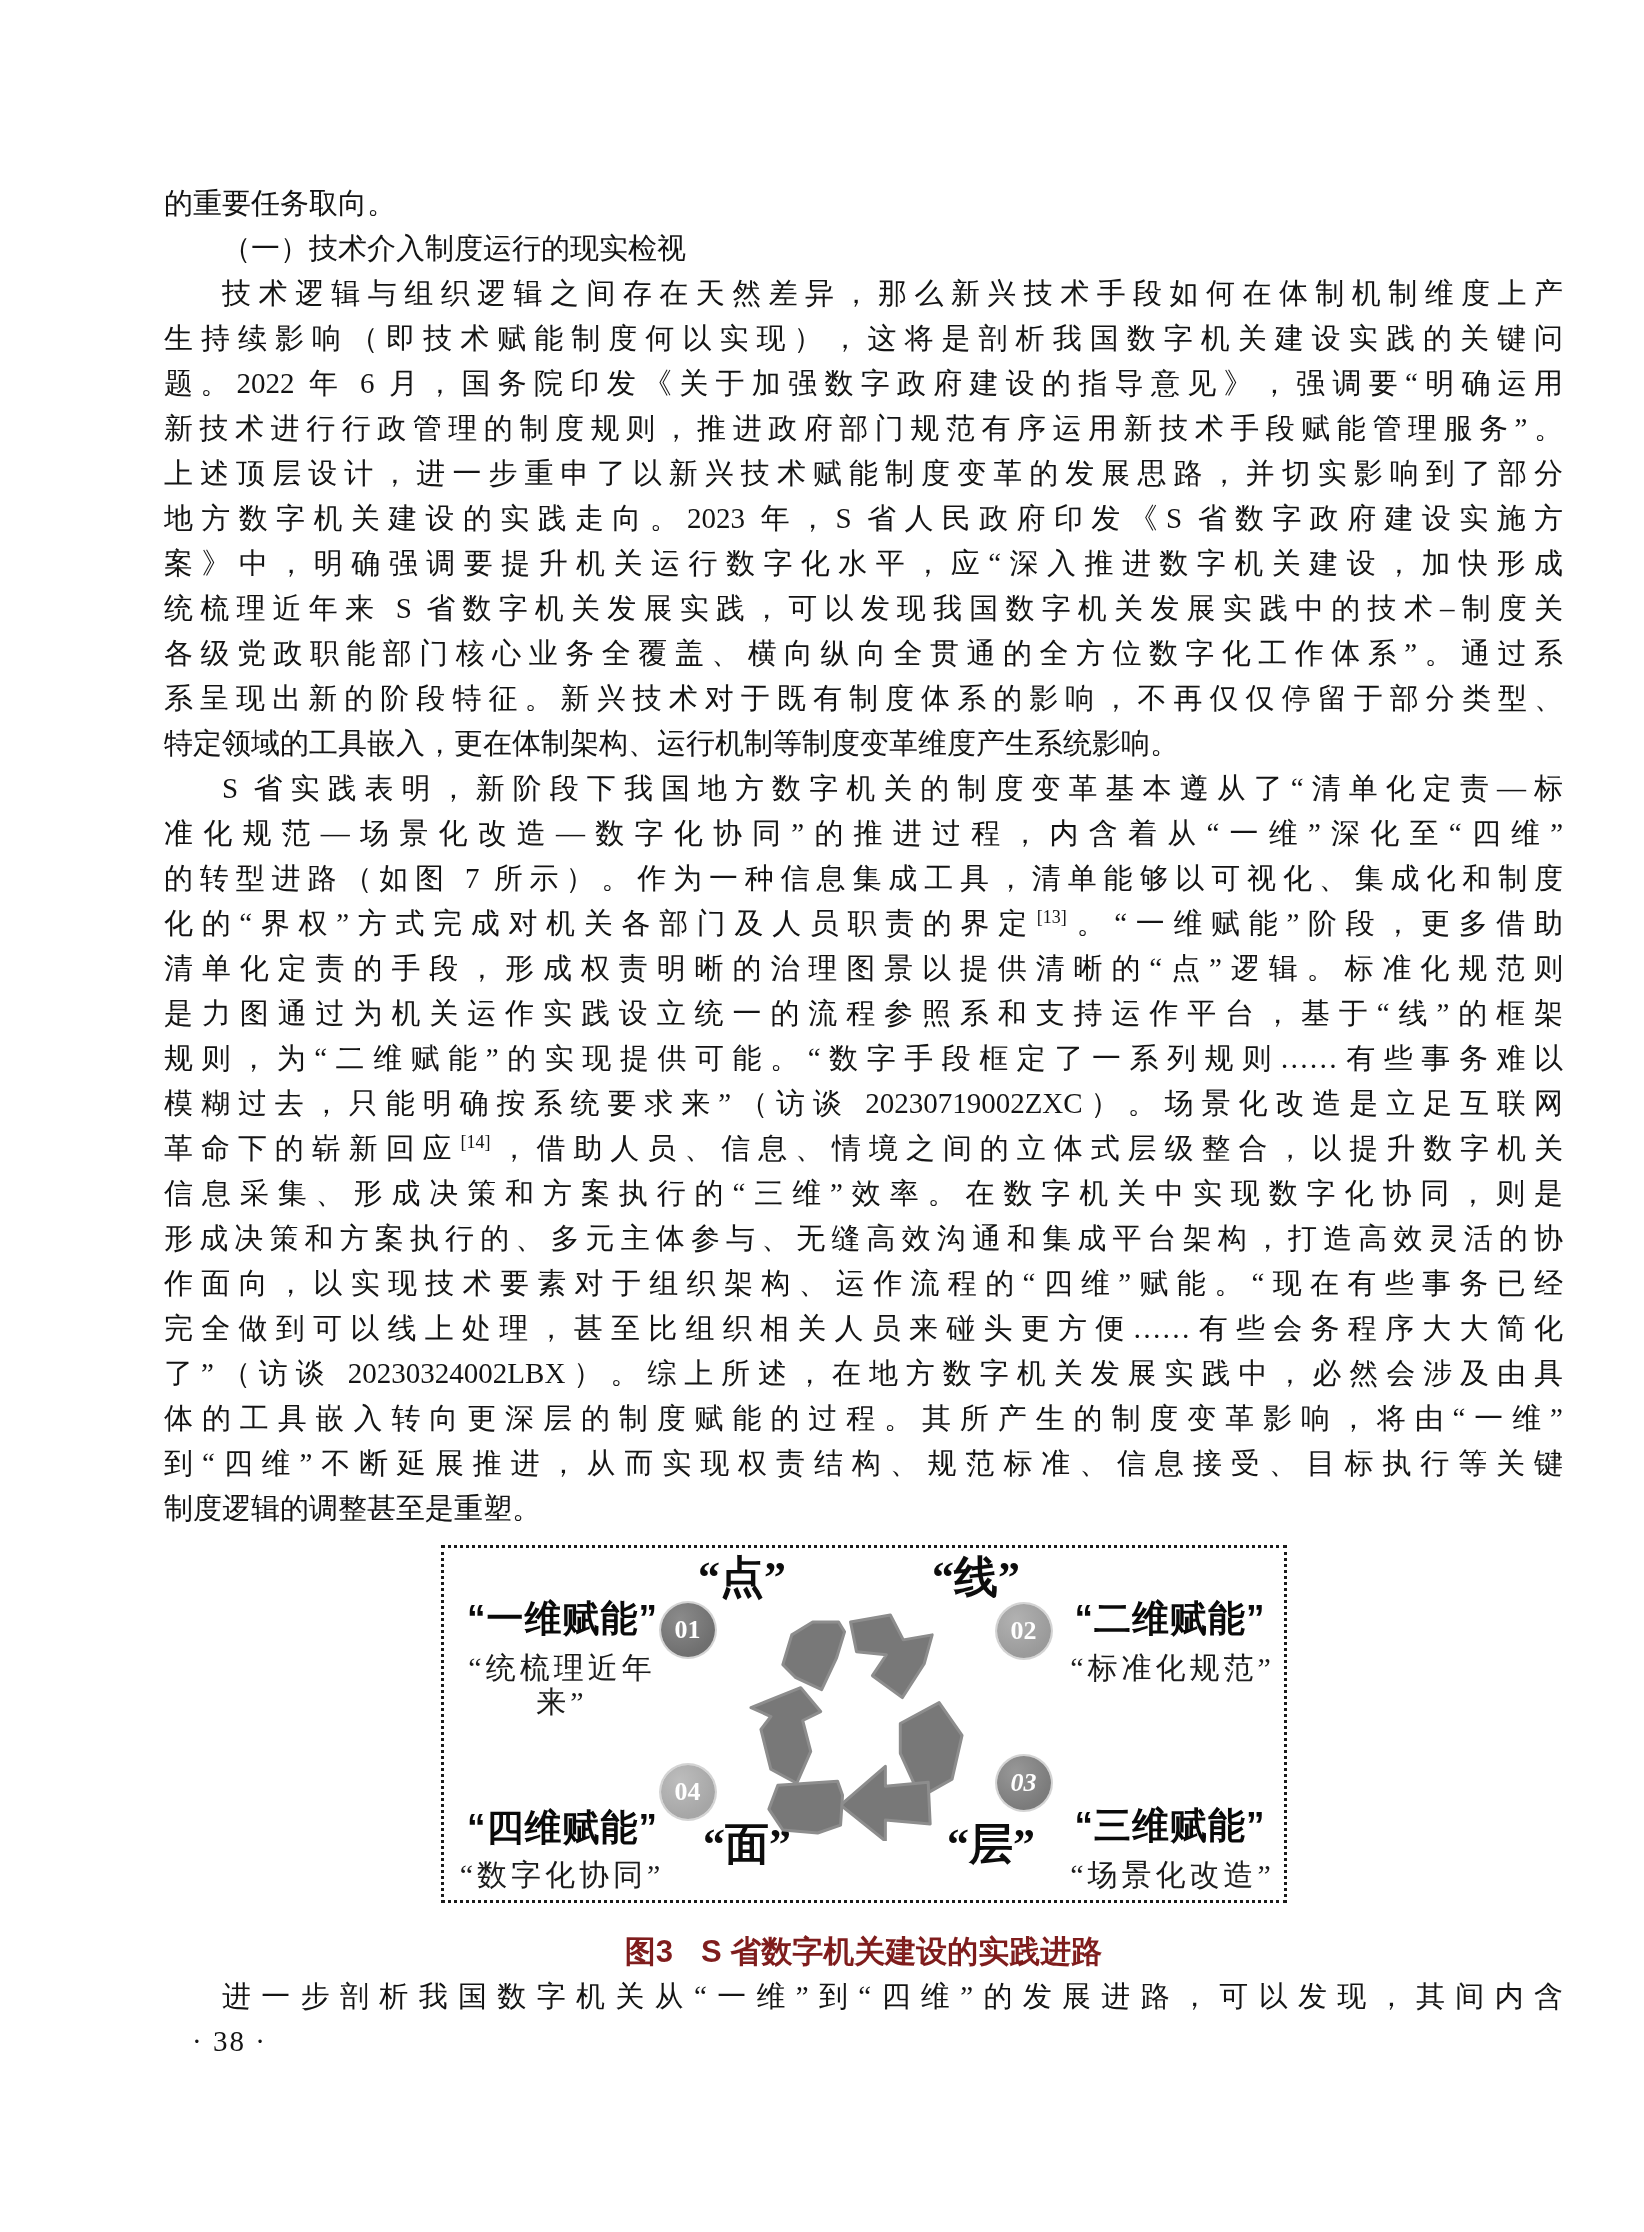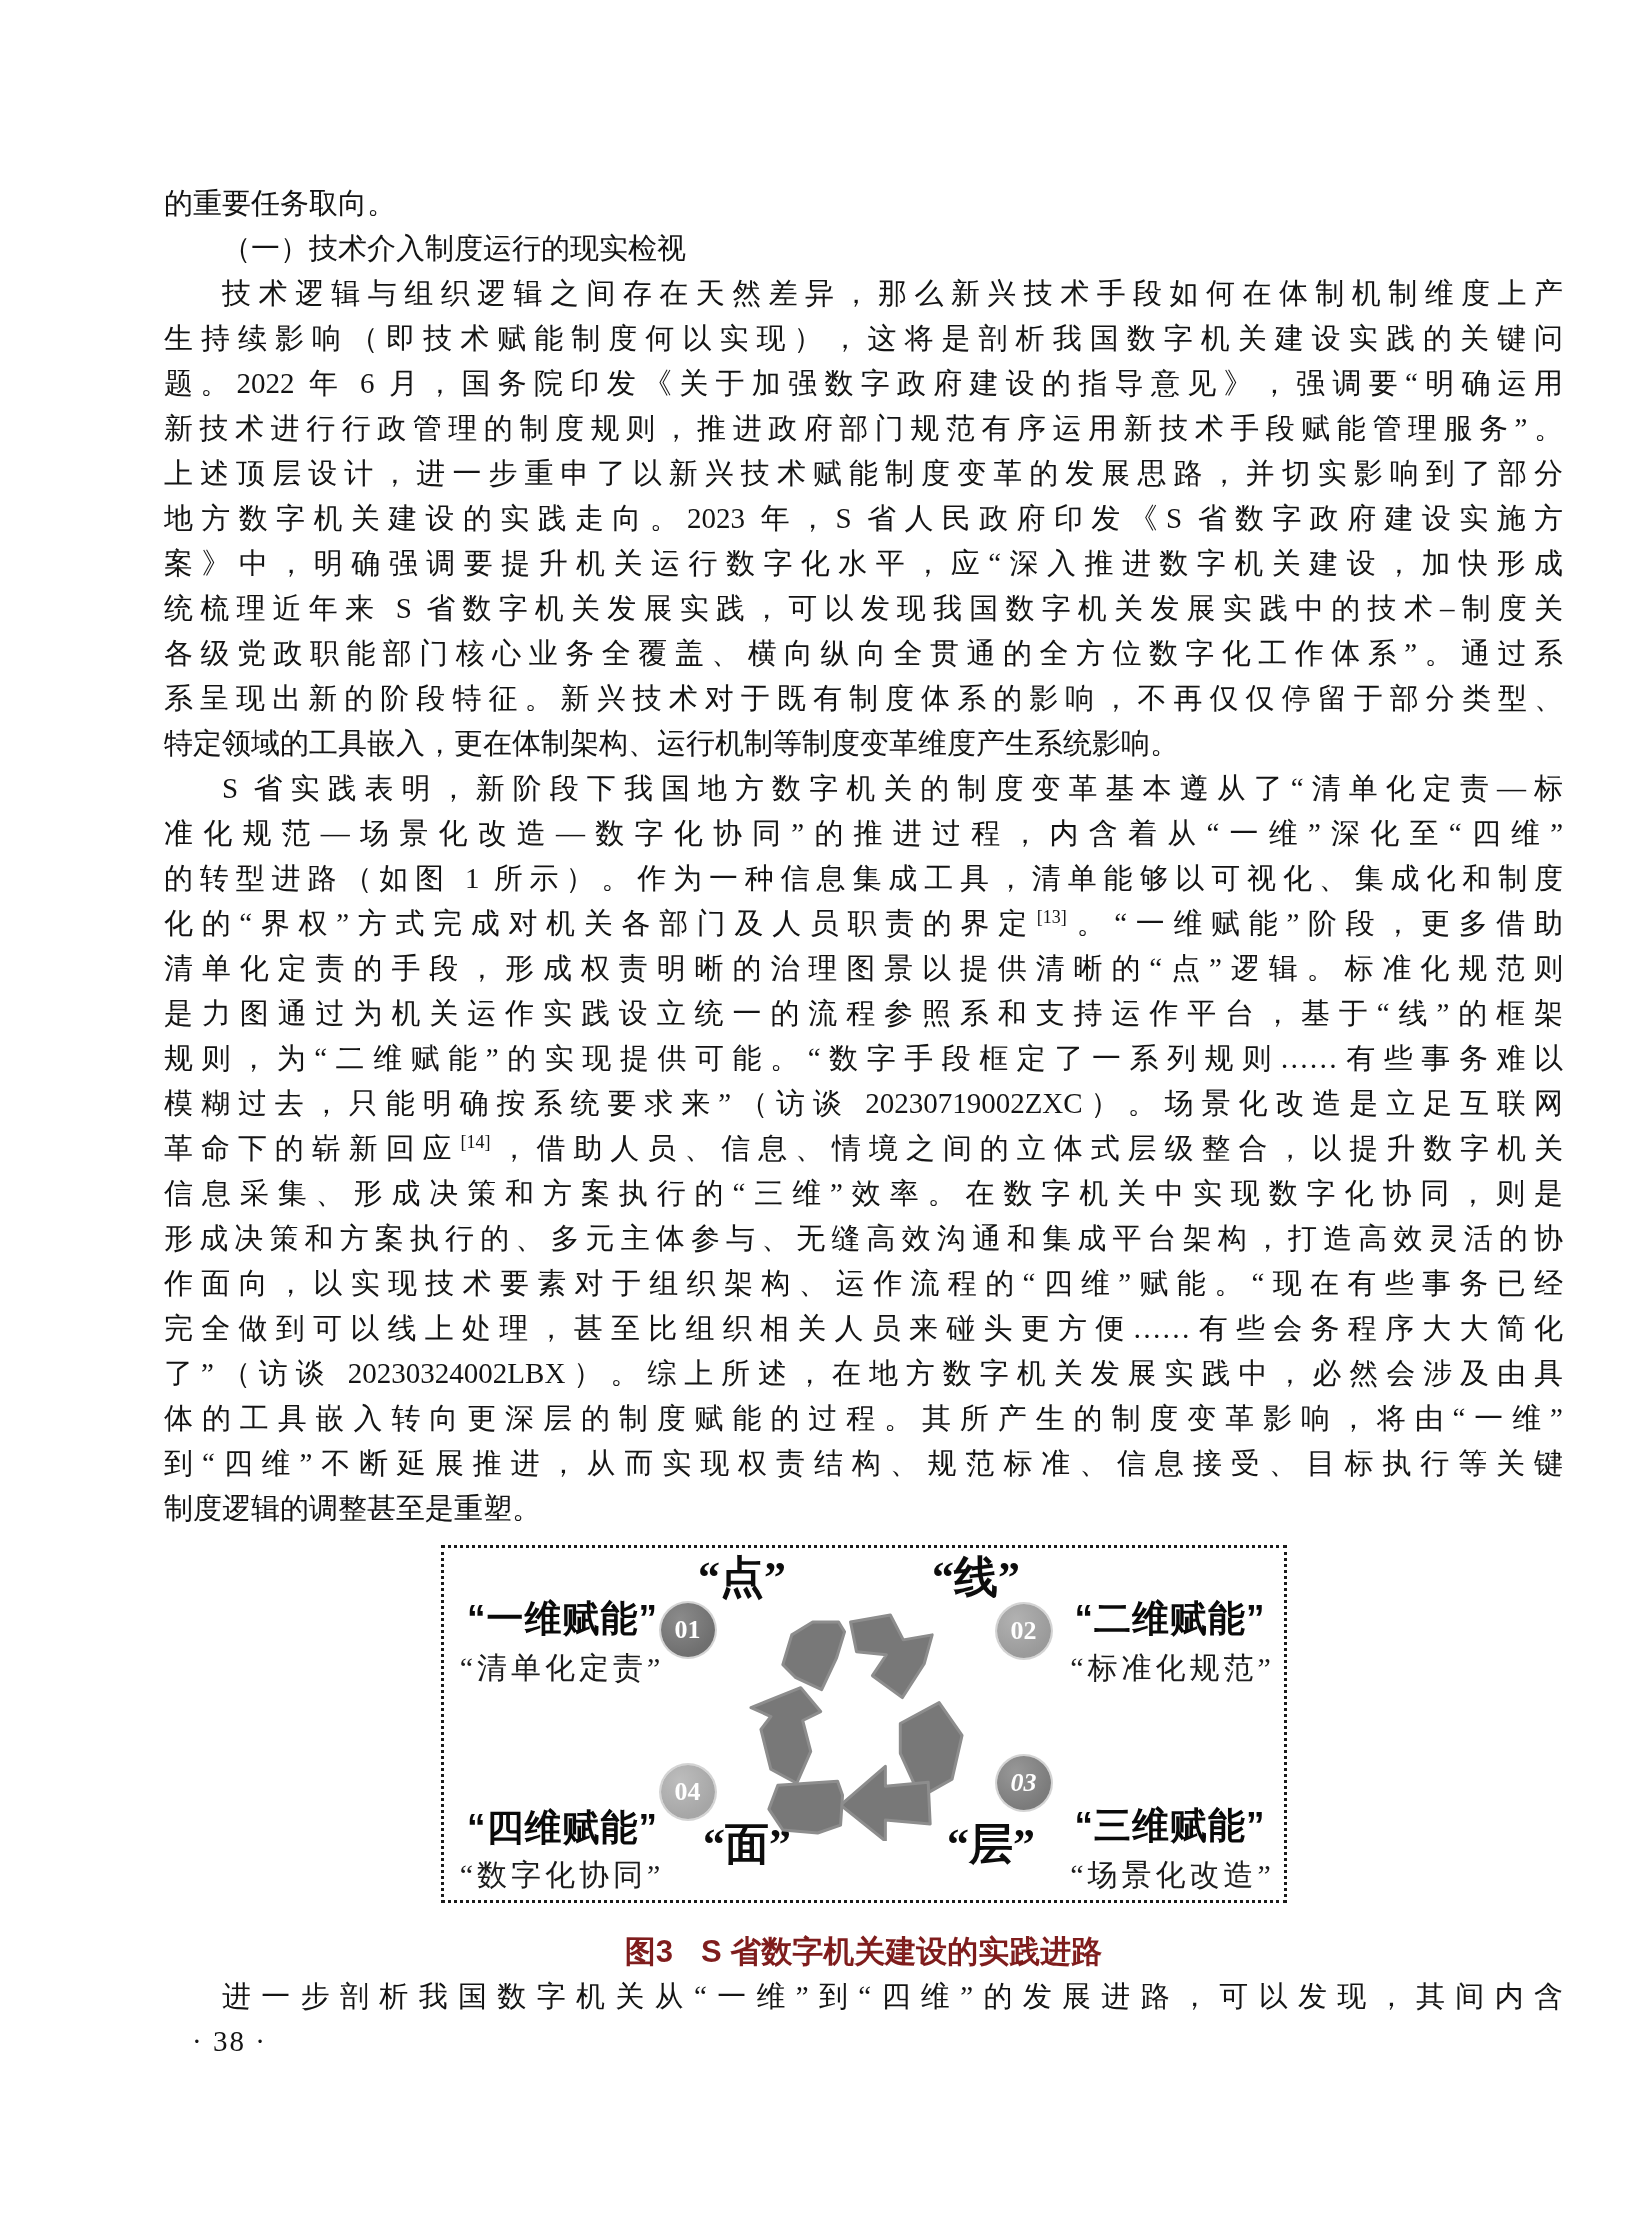--- a/index.html
+++ b/index.html
@@ -122,21 +122,21 @@
     <div class="line">上述顶层设计，进一步重申了以新兴技术赋能制度变革的发展思路，并切实影响到了部分</div>
     <div class="line">地方数字机关建设的实践走向。2023 年，S 省人民政府印发《S 省数字政府建设实施方</div>
     <div class="line">案》中，明确强调要提升机关运行数字化水平，应“深入推进数字机关建设，加快形成</div>
     <div class="line">统梳理近年来 S 省数字机关发展实践，可以发现我国数字机关发展实践中的技术–制度关</div>
     <div class="line">各级党政职能部门核心业务全覆盖、横向纵向全贯通的全方位数字化工作体系”。通过系</div>
     <div class="line">系呈现出新的阶段特征。新兴技术对于既有制度体系的影响，不再仅仅停留于部分类型、</div>
     <div class="line endp">特定领域的工具嵌入，更在体制架构、运行机制等制度变革维度产生系统影响。</div>
 
     <div class="line indent">S 省实践表明，新阶段下我国地方数字机关的制度变革基本遵从了“清单化定责—标</div>
     <div class="line">准化规范—场景化改造—数字化协同”的推进过程，内含着从“一维”深化至“四维”</div>
-    <div class="line">的转型进路（如图 1 所示）。作为一种信息集成工具，清单能够以可视化、集成化和制度</div>
+    <div class="line">的转型进路（如图 7 所示）。作为一种信息集成工具，清单能够以可视化、集成化和制度</div>
     <div class="line">
       <span>化的“界权”方式完成对机关各部门及人员职责的界定</span><span class="supref">[13]</span><span>。“一维赋能”阶段，更多借助</span>
     </div>
     <div class="line">清单化定责的手段，形成权责明晰的治理图景以提供清晰的“点”逻辑。标准化规范则</div>
     <div class="line">是力图通过为机关运作实践设立统一的流程参照系和支持运作平台，基于“线”的框架</div>
     <div class="line">规则，为“二维赋能”的实现提供可能。“数字手段框定了一系列规则……有些事务难以</div>
     <div class="line">模糊过去，只能明确按系统要求来”（访谈 20230719002ZXC）。场景化改造是立足互联网</div>
     <div class="line">
       <span>革命下的崭新回应</span><span class="supref">[14]</span><span>，借助人员、信息、情境之间的立体式层级整合，以提升数字机关</span>
     </div>
@@ -156,21 +156,21 @@
         <div class="kw kw-line">“线”</div>
         <div class="kw kw-plane">“面”</div>
         <div class="kw kw-layer">“层”</div>
 
         <div class="node-circle n01">01</div>
         <div class="node-circle n02">02</div>
         <div class="node-circle n03">03</div>
         <div class="node-circle n04">04</div>
 
         <div class="node-title t1">“一维赋能”</div>
-        <div class="node-sub  s1">“清单化定责”</div>
+        <div class="node-sub  s1">“统梳理近年来”</div>
         <div class="node-title t2">“二维赋能”</div>
         <div class="node-sub  s2">“标准化规范”</div>
         <div class="node-title t3">“三维赋能”</div>
         <div class="node-sub  s3">“场景化改造”</div>
         <div class="node-title t4">“四维赋能”</div>
         <div class="node-sub  s4">“数字化协同”</div>
 
         <svg class="emblem" viewBox="0 0 232 240" xmlns="http://www.w3.org/2000/svg">
           <g fill="#787878" stroke="#8d8d8d" stroke-width="3" stroke-linejoin="round">
 

